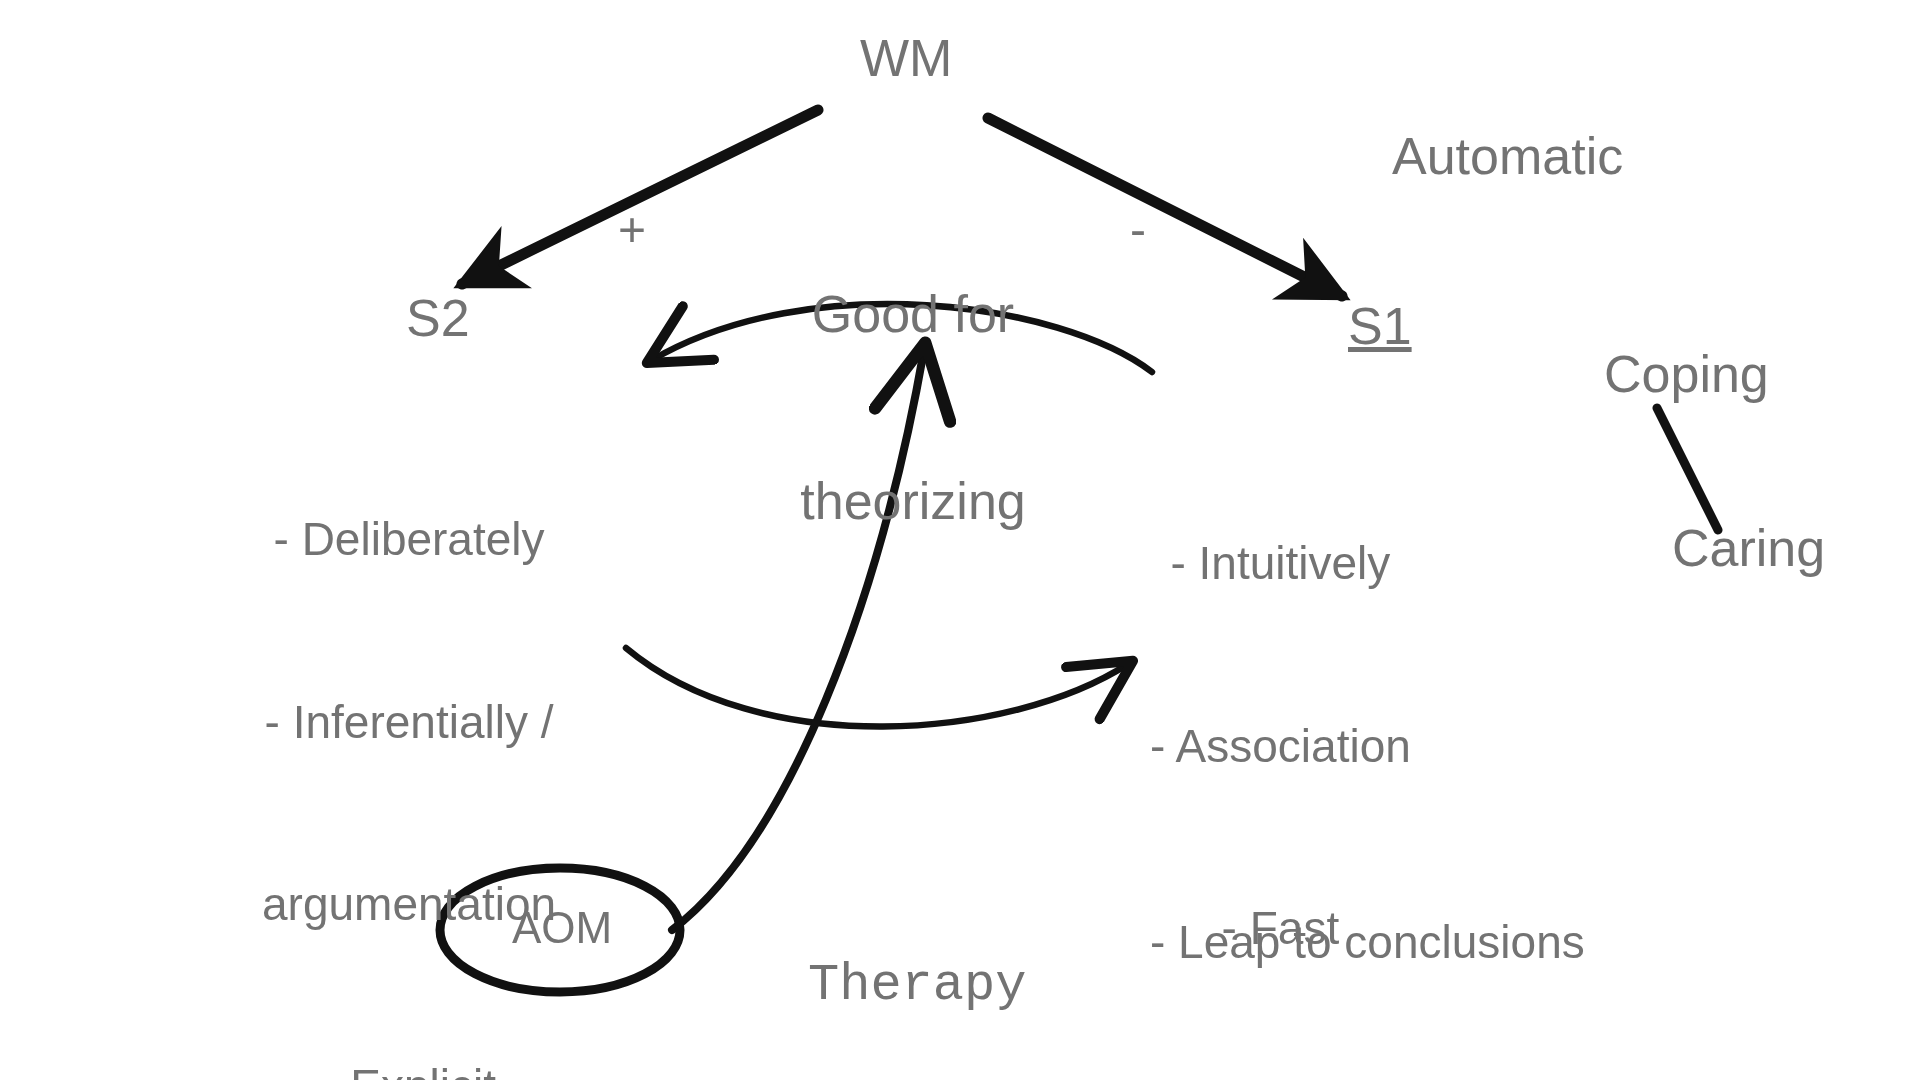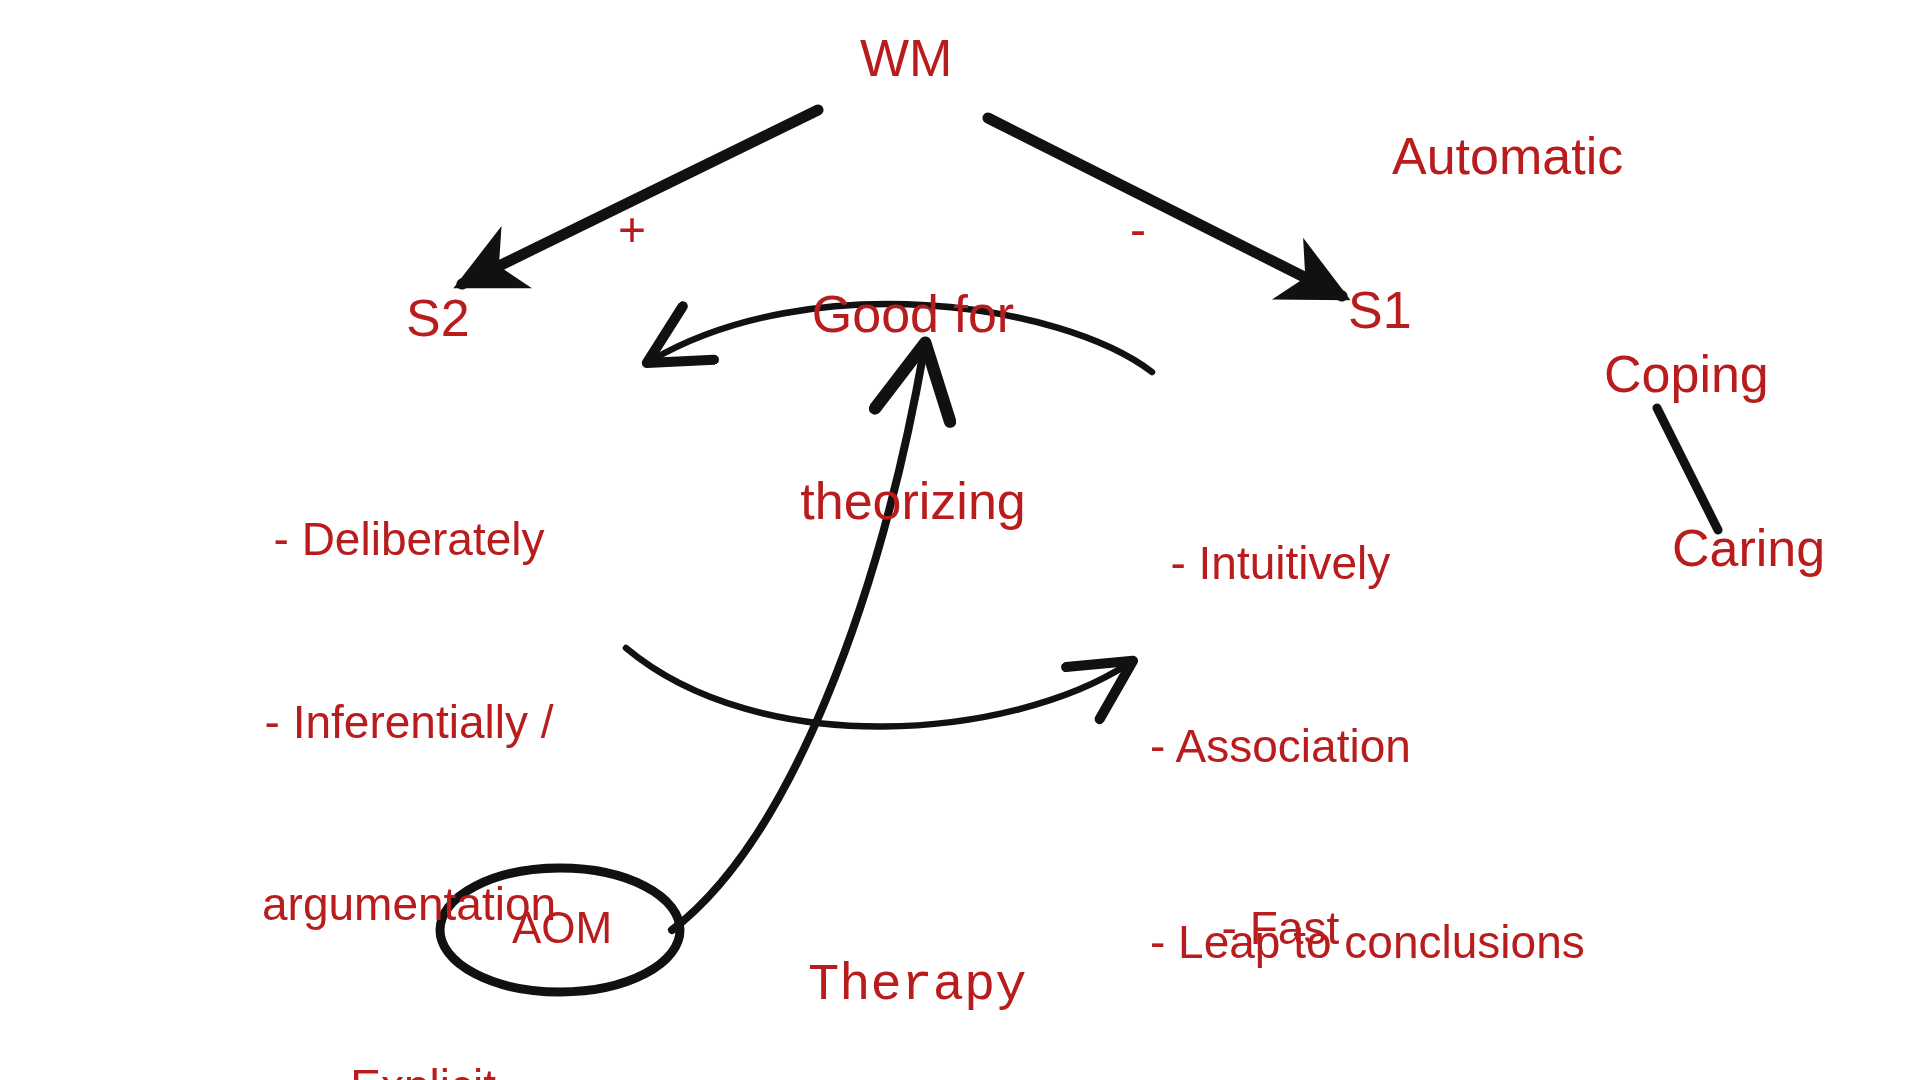--- a/index.html
+++ b/index.html
@@ -20,21 +20,21 @@
   #vector-layer {
     position: absolute;
     left: 0;
     top: 0;
     width: 1920px;
     height: 1080px;
   }
   .lbl {
     position: absolute;
     white-space: pre;
-    color: #b91c1c;
+    color: #737373;
     font-family: "Liberation Sans", sans-serif;
     font-weight: 400;
     line-height: 1.18;
   }
   .node-label {
     font-size: 52px;
   }
   .big-label {
     font-size: 52px;
   }
@@ -85,21 +85,21 @@
 
     <ellipse cx="560" cy="930" rx="120" ry="62" fill="none" stroke="#111111" stroke-width="9"></ellipse>
 
     <line x1="1657" y1="408" x2="1718" y2="530" stroke="#111111" stroke-width="9" stroke-linecap="round"></line>
   </svg>
 
   <div class="lbl node-label" style="left:860px; top:28px;">WM</div>
 
   <div class="lbl node-label" style="left:406px; top:288px;">S2</div>
 
-  <div class="lbl node-label" style="left:1348px; top:280px;">S1</div>
+  <div class="lbl node-label" style="left:1348px; top:296px;text-decoration:underline;">S1</div>
 
   <div class="lbl sign-label" style="left:618px; top:202px;">+</div>
 
   <div class="lbl sign-label" style="left:1130px; top:202px;">-</div>
 
   <div class="lbl big-label" style="left:1392px; top:126px;">Automatic</div>
 
   <div class="lbl center-note" style="left:778px; top:158px; width:270px;">
     <div>Good for</div>
     <div>theorizing</div>

